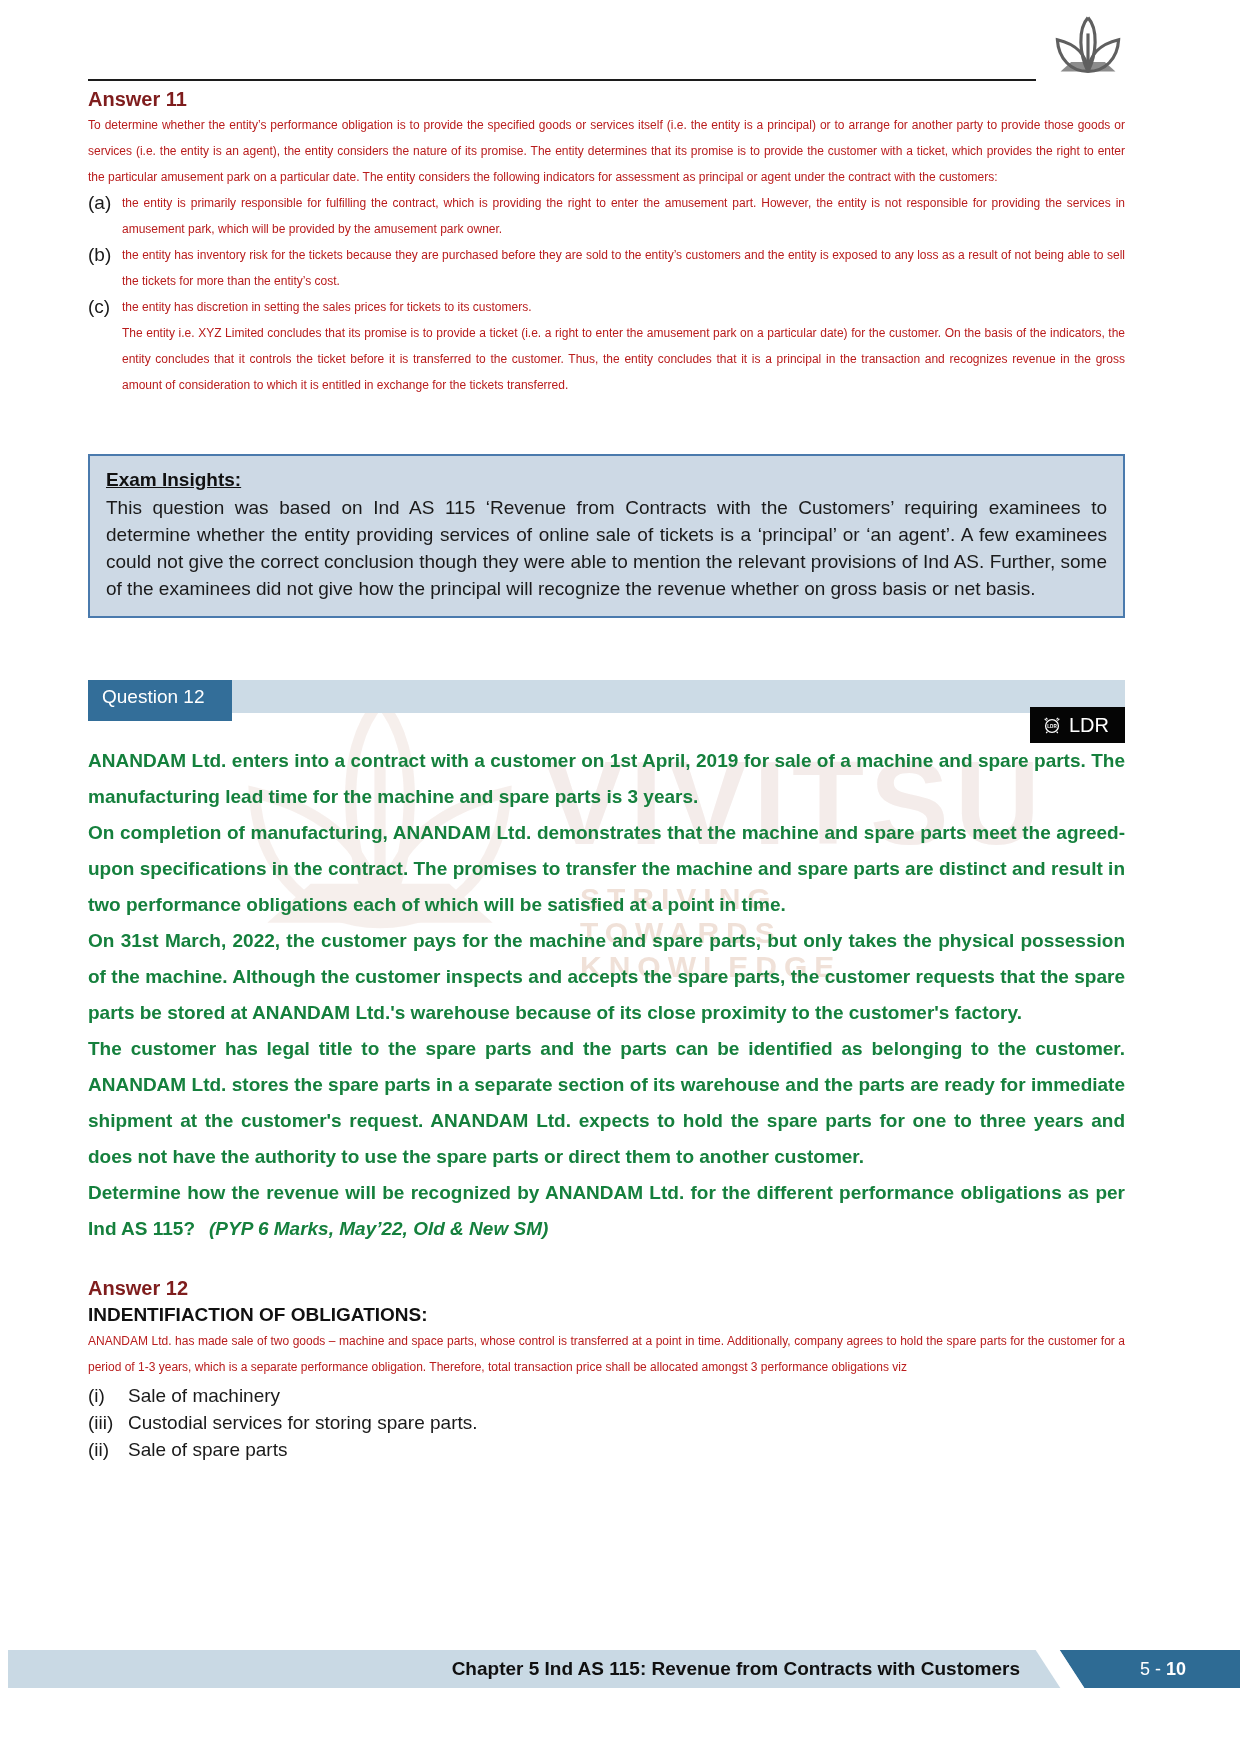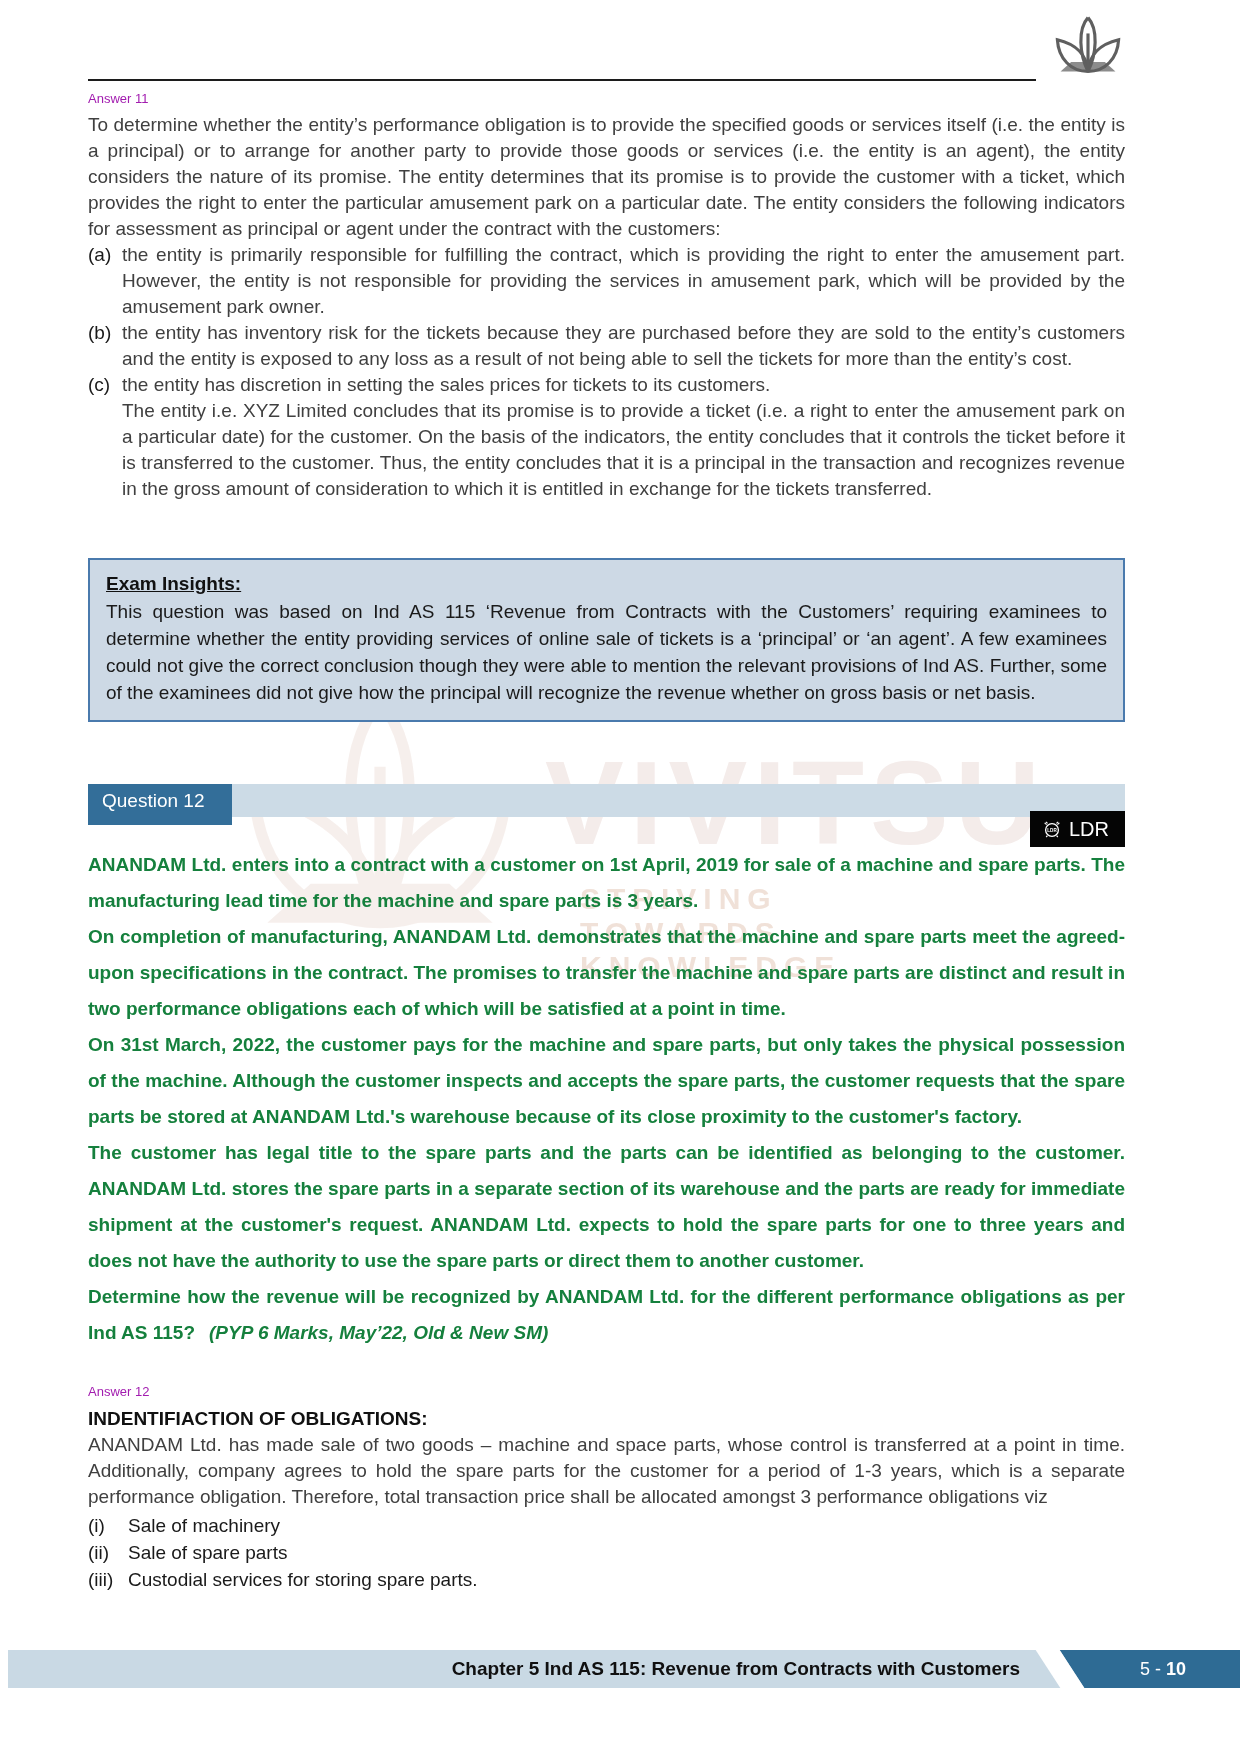--- a/index.html
+++ b/index.html
@@ -29,22 +29,22 @@
   }
 
   
   .top-rule { position:absolute; left:88px; top:79px; width:948px; height:2px; background:#1c1c1c; }
   .logo { position:absolute; left:1050px; top:12px; }
 
   
   .main {
     position:absolute; left:88px; top:86px; width:1037px; z-index:1;
   }
-  .h-bold { font-size:13px; font-weight:normal; line-height:26px; color:#a21caf; }
-  .body-p { font-size:19px; line-height:26px; text-align:justify; color:#404040; }
+  .h-bold { font-size:20px; font-weight:bold; line-height:26px; color:#7f1d1d; }
+  .body-p { font-size:12px; line-height:26px; text-align:justify; color:#b91c1c; }
   .list { }
   .list-item { display:flex; }
   .list-marker { flex:0 0 34px; font-size:19px; line-height:26px; color:#1a1a1a; }
   .list-text { flex:1; }
   .indent { margin-left:34px; }
 
   
   .insights {
     margin-top:56px;
     background:#cdd9e5;
@@ -183,26 +183,26 @@
     <div class="answer12">
       <div class="h-bold">Answer 12</div>
       <div class="caps-heading">INDENTIFIACTION OF OBLIGATIONS:</div>
       <p class="body-p">ANANDAM Ltd. has made sale of two goods – machine and space parts, whose control is transferred at a point in time. Additionally, company agrees to hold the spare parts for the customer for a period of 1-3 years, which is a separate performance obligation. Therefore, total transaction price shall be allocated amongst 3 performance obligations viz</p>
       <div class="r-list">
         <div class="r-item">
           <span class="r-marker">(i)</span>
           <span class="r-text">Sale of machinery</span>
         </div>
         <div class="r-item">
+          <span class="r-marker">(iii)</span>
+          <span class="r-text">Custodial services for storing spare parts.</span>
+        </div>
+        <div class="r-item">
           <span class="r-marker">(ii)</span>
           <span class="r-text">Sale of spare parts</span>
-        </div>
-        <div class="r-item">
-          <span class="r-marker">(iii)</span>
-          <span class="r-text">Custodial services for storing spare parts.</span>
         </div>
       </div>
     </div>
   </div>
 
   <div class="footer">
     <div class="footer-chapter">Chapter 5 Ind AS 115: Revenue from Contracts with Customers</div>
     <div class="footer-dark"></div>
     <div class="footer-slash"></div>
     <div class="footer-page"><span>5 - </span><b>10</b></div>

